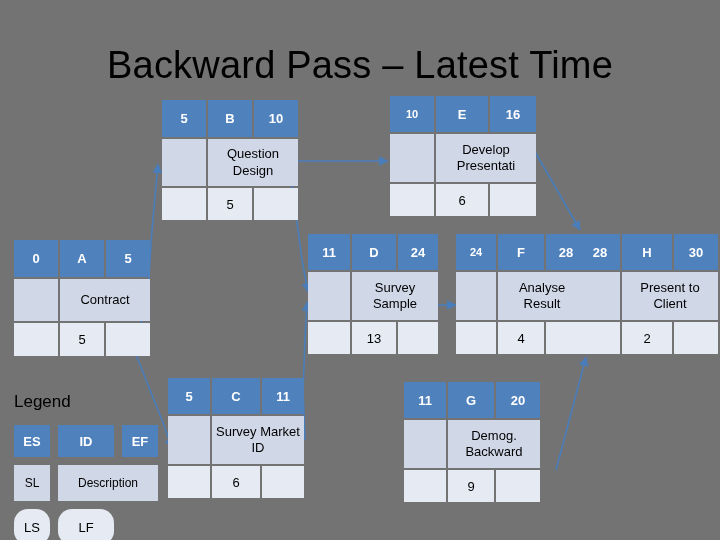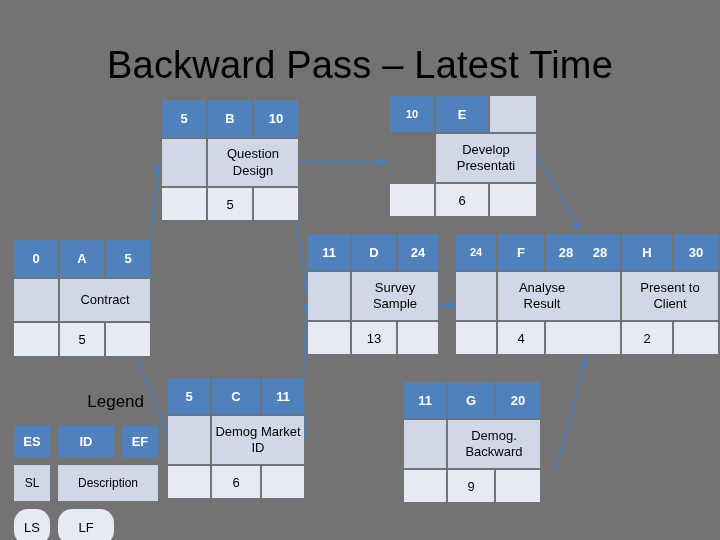--- a/index.html
+++ b/index.html
@@ -78,21 +78,21 @@
   .mid-desc {
     grid-column: 2 / span 2;
   }
 
   
   #legend-title {
     position: absolute;
     left: 14px;
     top: 392px;
     width: 130px;
-    text-align: right;
+    text-align: left;
     font-size: 17px;
     color: #000000;
   }
   #legend {
     position: absolute;
     left: 14px;
     top: 425px;
     display: grid;
     grid-template-columns: 36px 56px 36px;
     grid-template-rows: 32px 36px 36px;
@@ -143,20 +143,21 @@
     <div class="cell mid"></div>
     <div class="cell mid mid-desc">Question Design</div>
     <div class="cell bot"></div>
     <div class="cell bot">5</div>
     <div class="cell bot"></div>
   </div>
 
   <div class="node" style="left:390px; top:96px; --c1:44px; --c2:52px; --c3:46px; --r1:36px; --r2:48px; --r3:32px;">
     <div class="cell top small">10</div>
     <div class="cell top">E</div>
+    <div class="cell top">16</div>
     <div class="cell mid"></div>
     <div class="cell mid mid-desc">Develop Presentati</div>
     <div class="cell bot"></div>
     <div class="cell bot">6</div>
     <div class="cell bot"></div>
   </div>
 
   <div class="node" style="left:14px; top:240px; --c1:44px; --c2:44px; --c3:44px; --r1:37px; --r2:42px; --r3:33px;">
     <div class="cell top">0</div>
     <div class="cell top">A</div>
@@ -199,21 +200,21 @@
     <div class="cell bot"></div>
     <div class="cell bot">2</div>
     <div class="cell bot"></div>
   </div>
 
   <div class="node" style="left:168px; top:378px; --c1:42px; --c2:48px; --c3:42px; --r1:36px; --r2:48px; --r3:32px;">
     <div class="cell top">5</div>
     <div class="cell top">C</div>
     <div class="cell top">11</div>
     <div class="cell mid"></div>
-    <div class="cell mid mid-desc">Demog Market ID</div>
+    <div class="cell mid mid-desc">Survey Market ID</div>
     <div class="cell bot"></div>
     <div class="cell bot">6</div>
     <div class="cell bot"></div>
   </div>
 
   <div class="node" style="left:404px; top:382px; --c1:42px; --c2:46px; --c3:44px; --r1:36px; --r2:48px; --r3:32px;">
     <div class="cell top">11</div>
     <div class="cell top">G</div>
     <div class="cell top">20</div>
     <div class="cell mid"></div>

